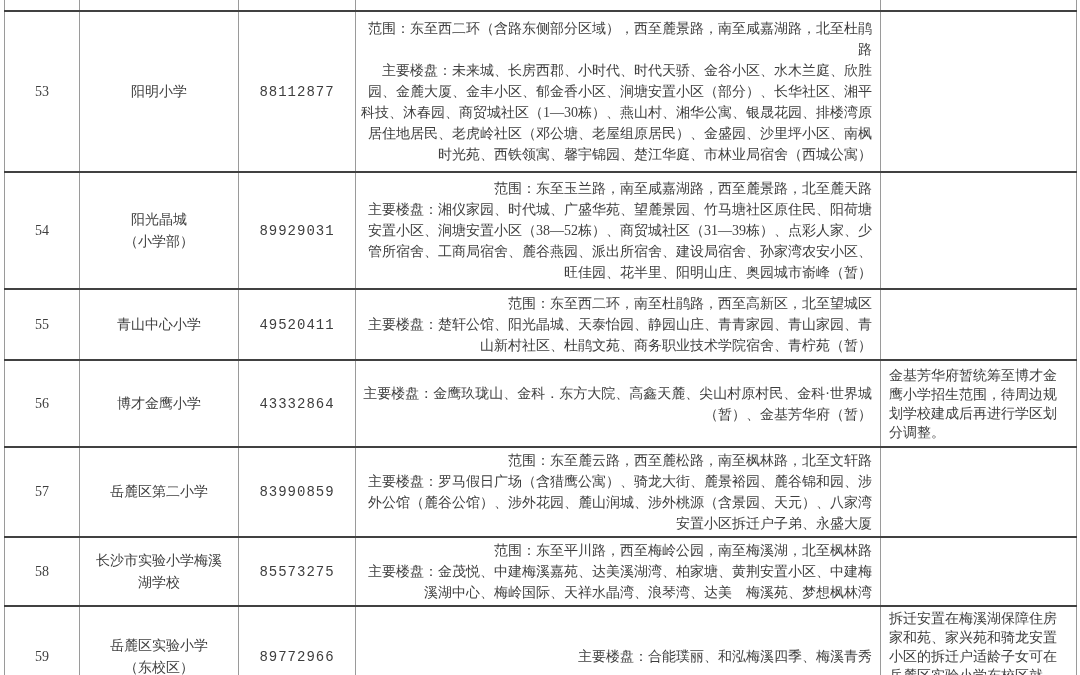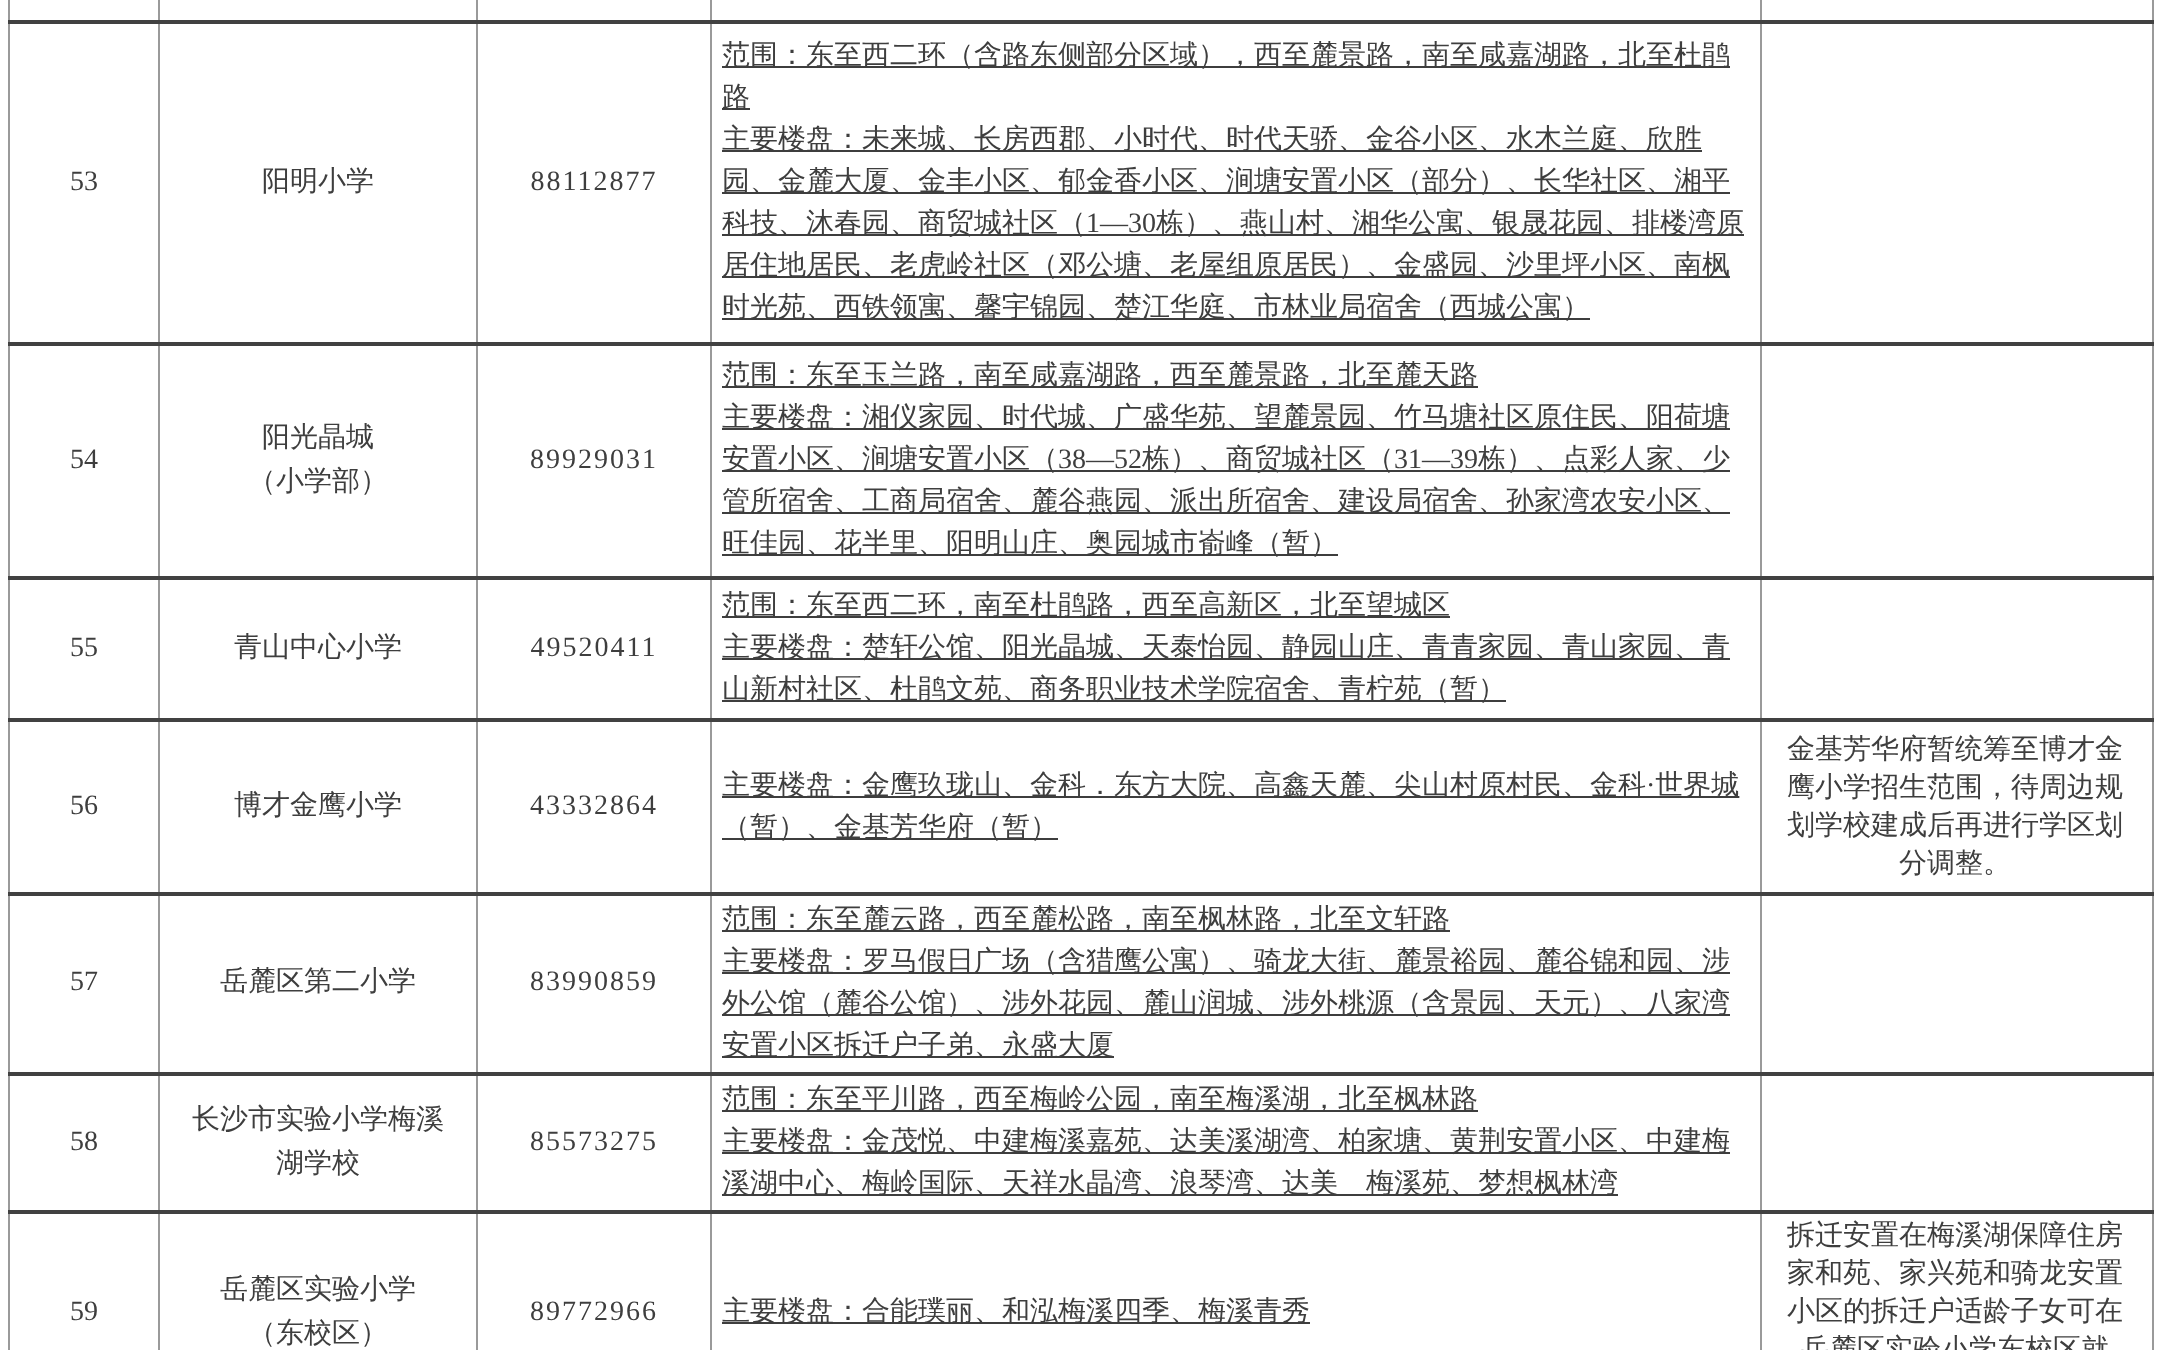--- a/index.html
+++ b/index.html
@@ -17,23 +17,23 @@
     border-right:1px solid #9a9a9a;
     border-top:2px solid #414141;
     border-bottom:2px solid #414141;
     overflow:hidden; padding:0;
     font-size:14px;
   }
   tr.partial-top td { border-top:none; }
 
   .c-no     { text-align:center; vertical-align:middle;margin-left:34px; }
   .c-school { text-align:center; vertical-align:middle; white-space:pre-line; line-height:22px; padding:0 4px;font-family:Liberation Mono, monospace; }
-  .c-phone  { text-align:center; vertical-align:middle; letter-spacing:1px; }
-  .c-detail { text-align:left; vertical-align:middle; white-space:pre-line; line-height:21px; padding:2px 8px 2px 5px;text-decoration:underline; }
-  .c-note   { text-align:center; vertical-align:middle; white-space:pre-line; line-height:19px; padding:2px 10px 2px 8px;margin-top:20px; }
+  .c-phone  { text-align:center; vertical-align:middle; letter-spacing:1px;font-family:Liberation Mono, monospace; }
+  .c-detail { text-align:right; vertical-align:middle; white-space:pre-line; line-height:21px; padding:2px 8px 2px 5px; }
+  .c-note   { text-align:left; vertical-align:middle; white-space:pre-line; line-height:19px; padding:2px 10px 2px 8px;margin-top:20px; }
 
   tr.rh-top td { height:6px; }
   tr.rh53 td { height:155px; }
   tr.rh54 td { height:111px; }
   tr.rh55 td { height:65px; }
   tr.rh56 td { height:81px; }
   tr.rh57 td { height:80px; }
   tr.rh58 td { height:61px; }
   tr.rh59 td { height:93px; }
 </style>

